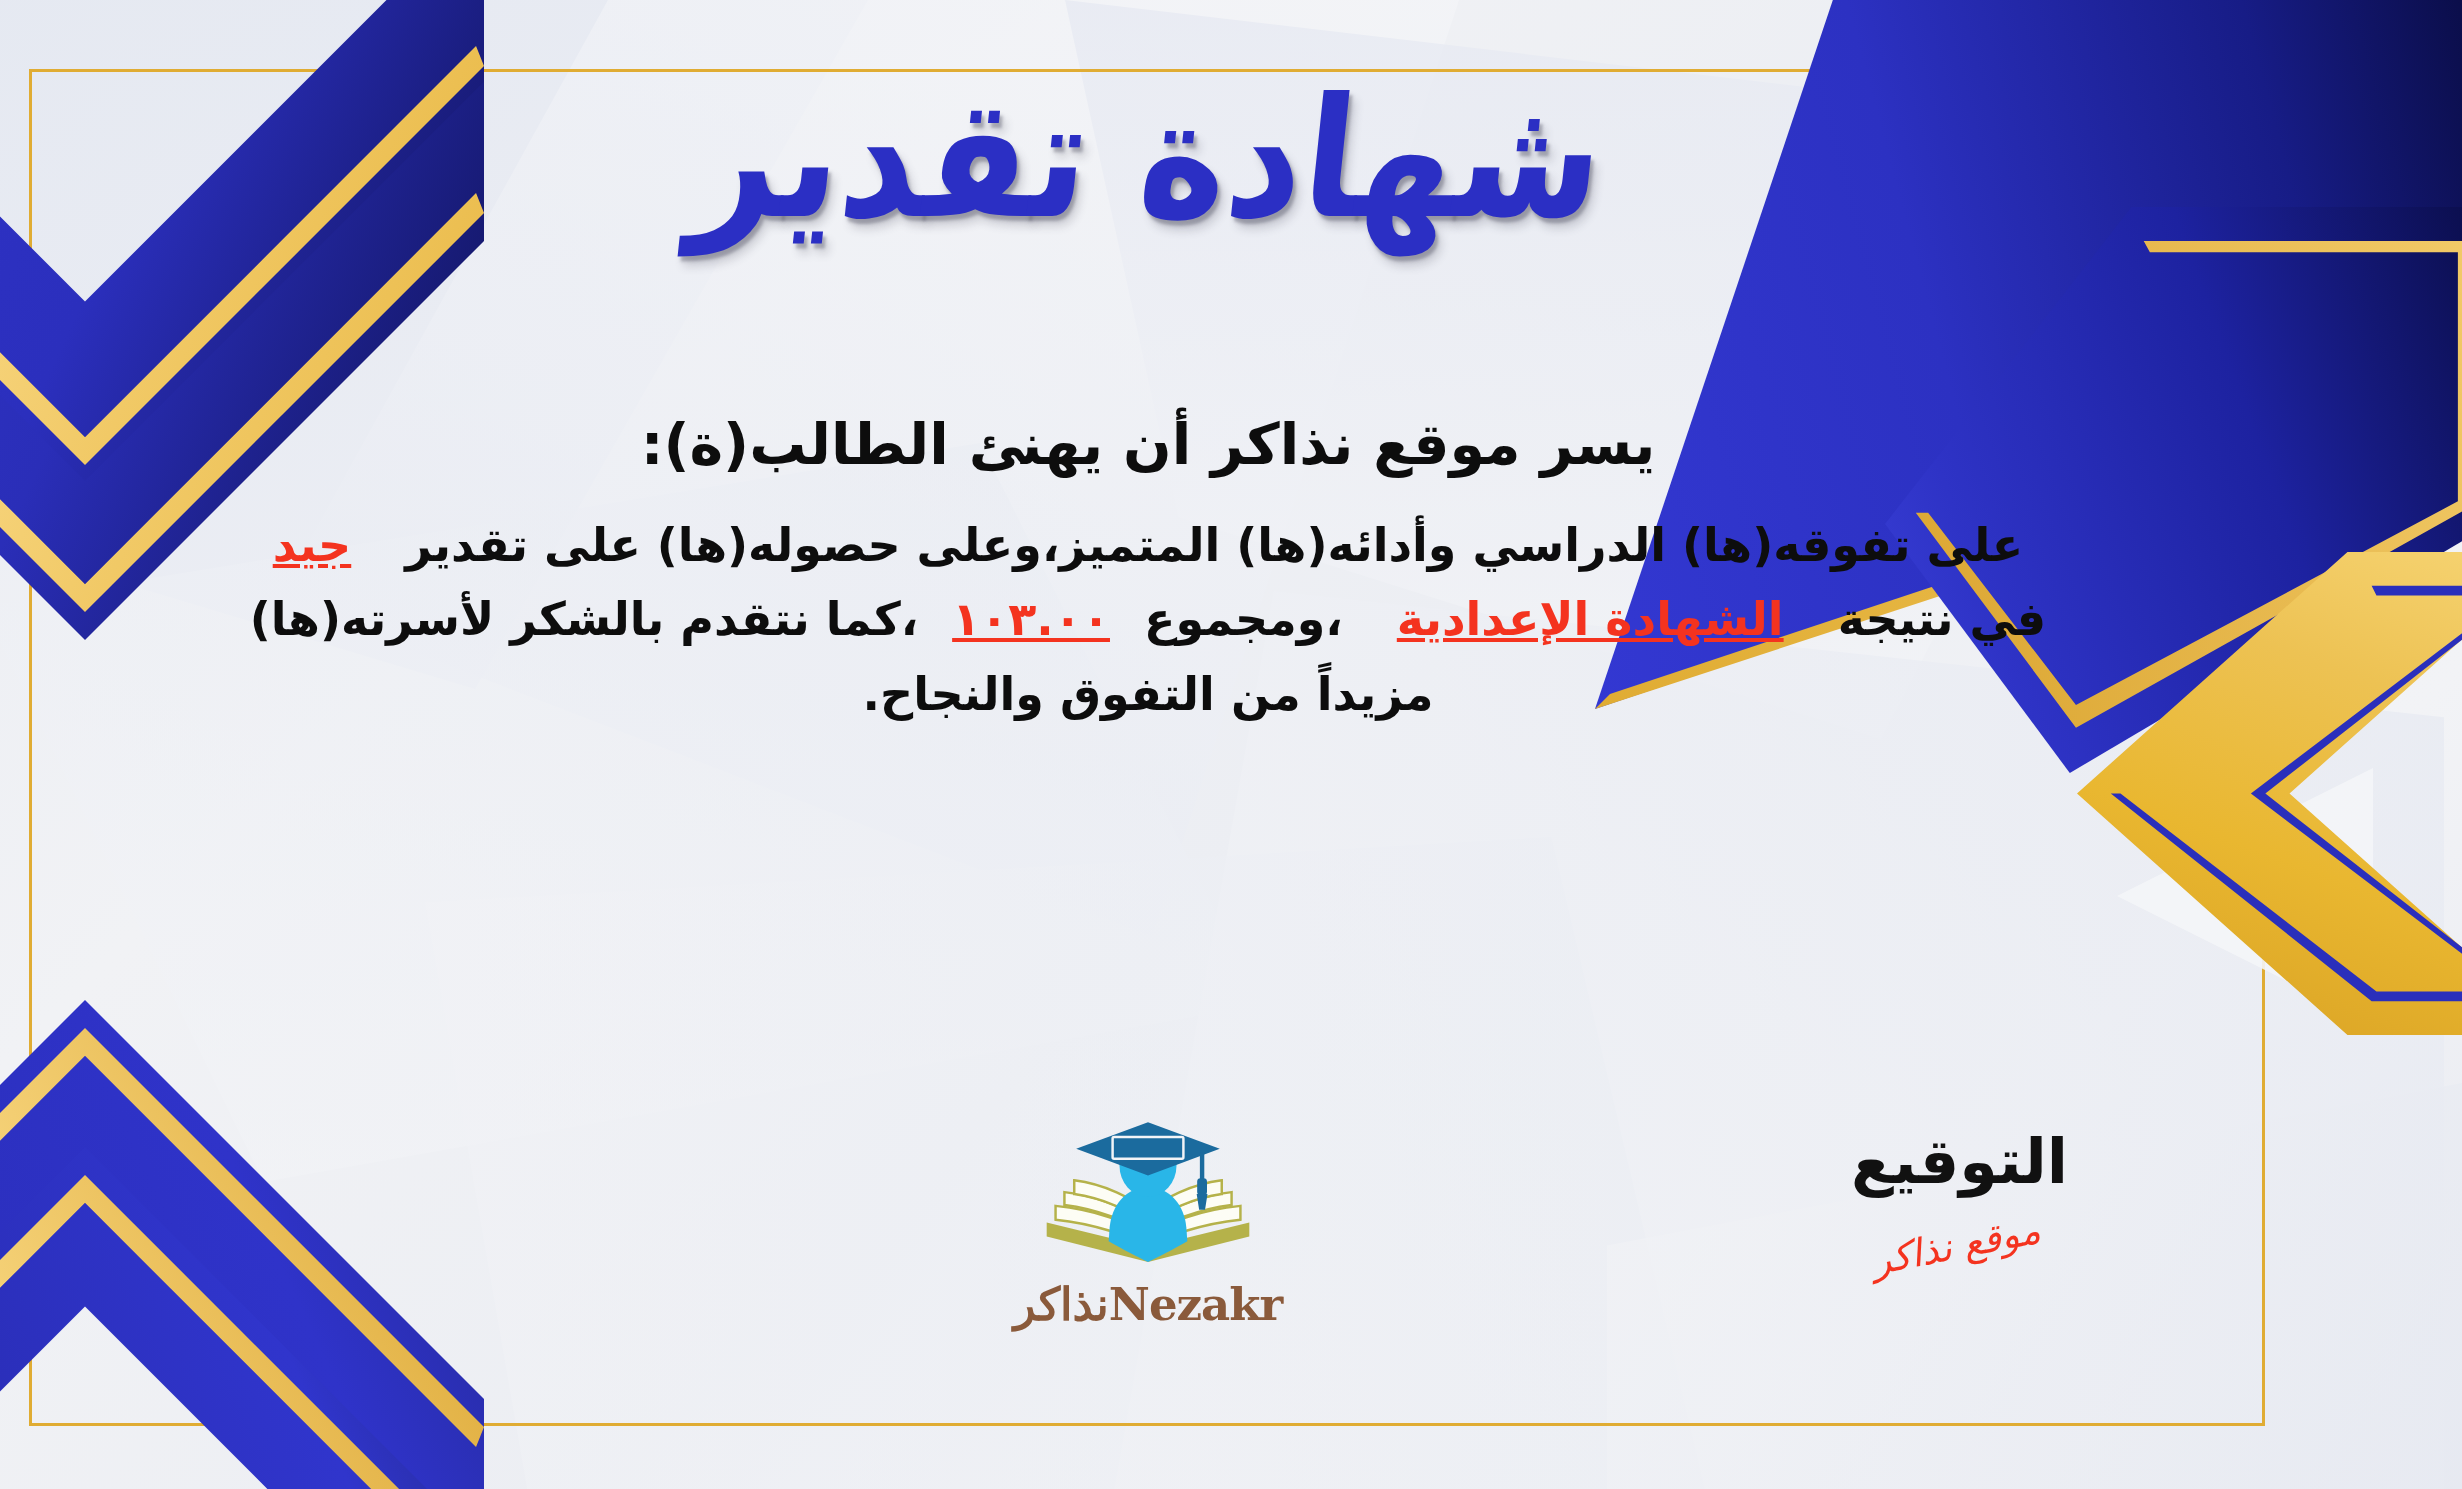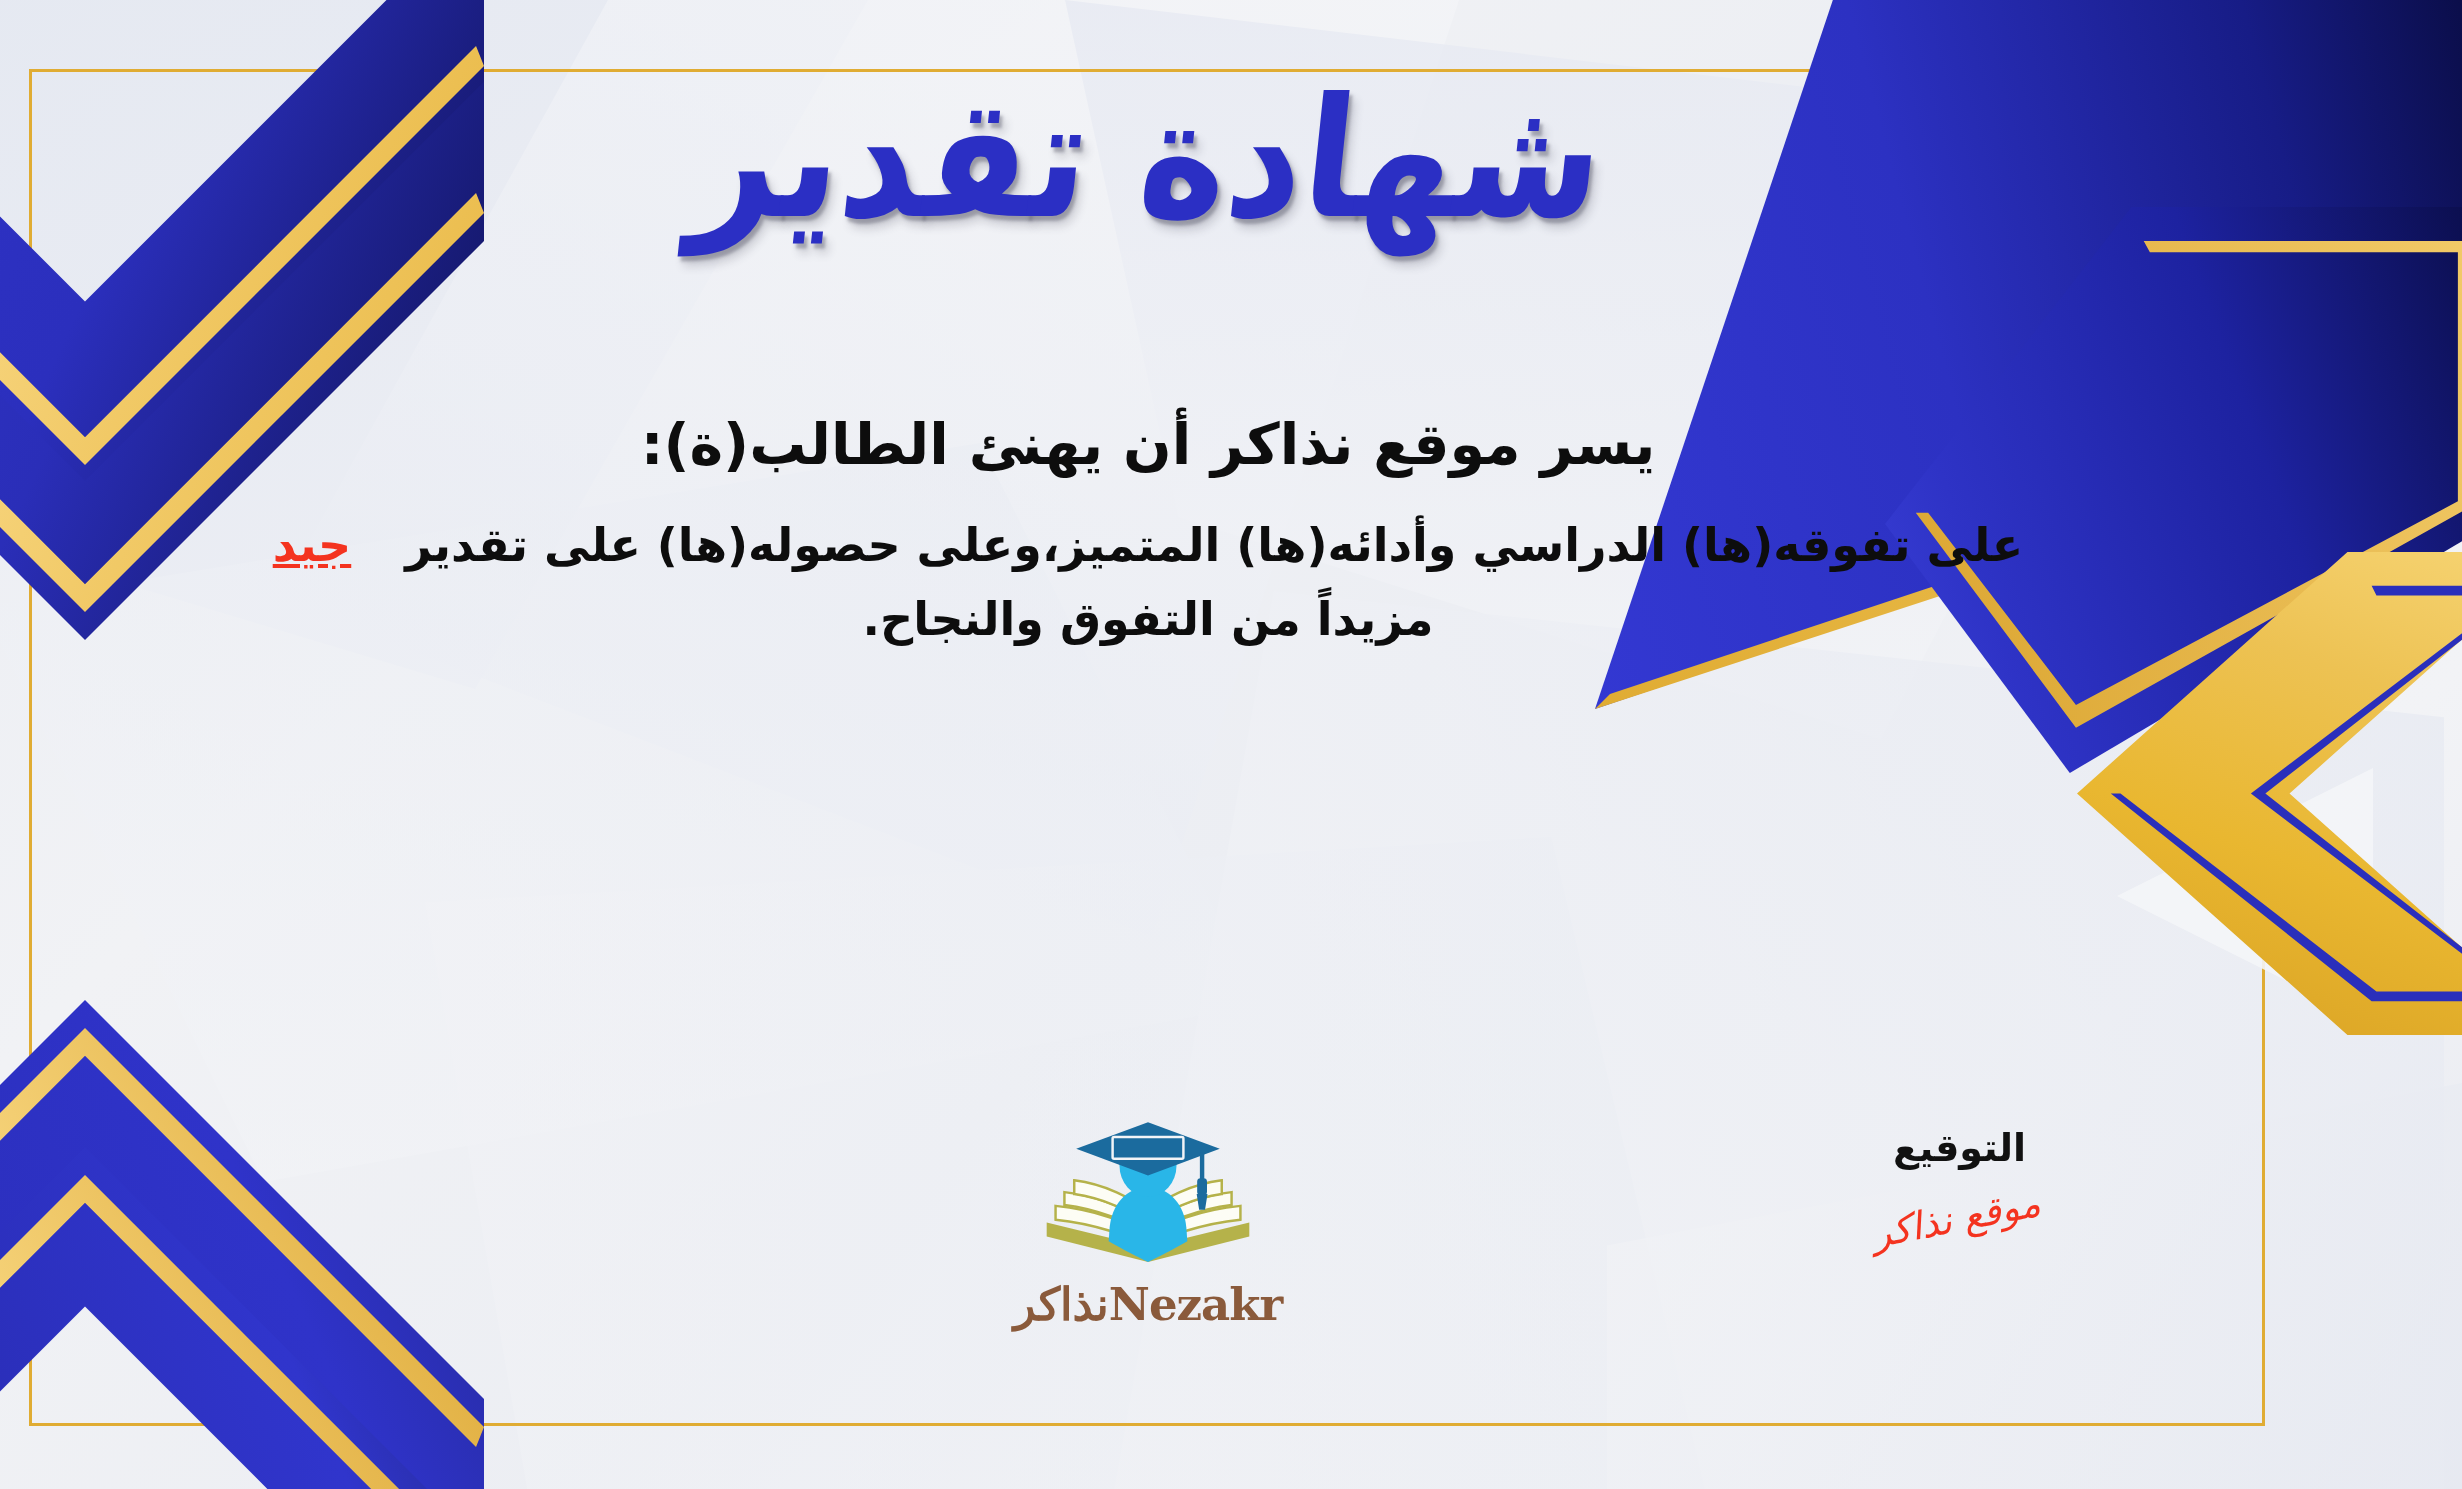--- a/index.html
+++ b/index.html
@@ -279,21 +279,21 @@
     z-index: 5;
   }
   .signature-area {
     position: absolute;
     right: 138px;
     top: 0;
     width: 305px;
     text-align: center;
   }
   .signature-label {
-    font-size: 38px;
+    font-size: 62px;
     font-weight: bold;
     color: #111;
     line-height: 1.1;
   }
   .signature-mark {
     margin-top: 26.6px;
     font-size: 38px;
     color: #f4331f;
     font-family: "DejaVu Serif", "Liberation Serif", serif;
     transform: rotate(-11deg) skewX(-14deg);
@@ -362,20 +362,23 @@
 
   <div class="body-block">
 
     <div class="line greeting">يسر موقع نذاكر أن يهنئ الطالب(ة):</div>
 
 
     <div class="para-line">
       <span>على تفوقه(ها) الدراسي وأدائه(ها) المتميز،وعلى حصوله(ها) على تقدير</span><span class="gap-md"></span><span class="hl">جيد</span>
     </div>
 
+    <div class="para-line">
+      <span>في نتيجة</span><span class="gap-md"></span><span class="hl">الشهادة الإعدادية</span><span class="gap-md"></span><span>،ومجموع</span><span class="gap-sm"></span><span class="hl">١٠٣.٠٠</span><span class="gap-sm"></span><span>،كما نتقدم بالشكر لأسرته(ها)</span>
+    </div>
 
 
     <div class="para-line">مزيداً من التفوق والنجاح.</div>
   </div>
 
   <div class="footer">
 
     <div class="signature-area">
       <div class="signature-label">التوقيع</div>
       <div class="signature-mark">موقع نذاكر</div>

